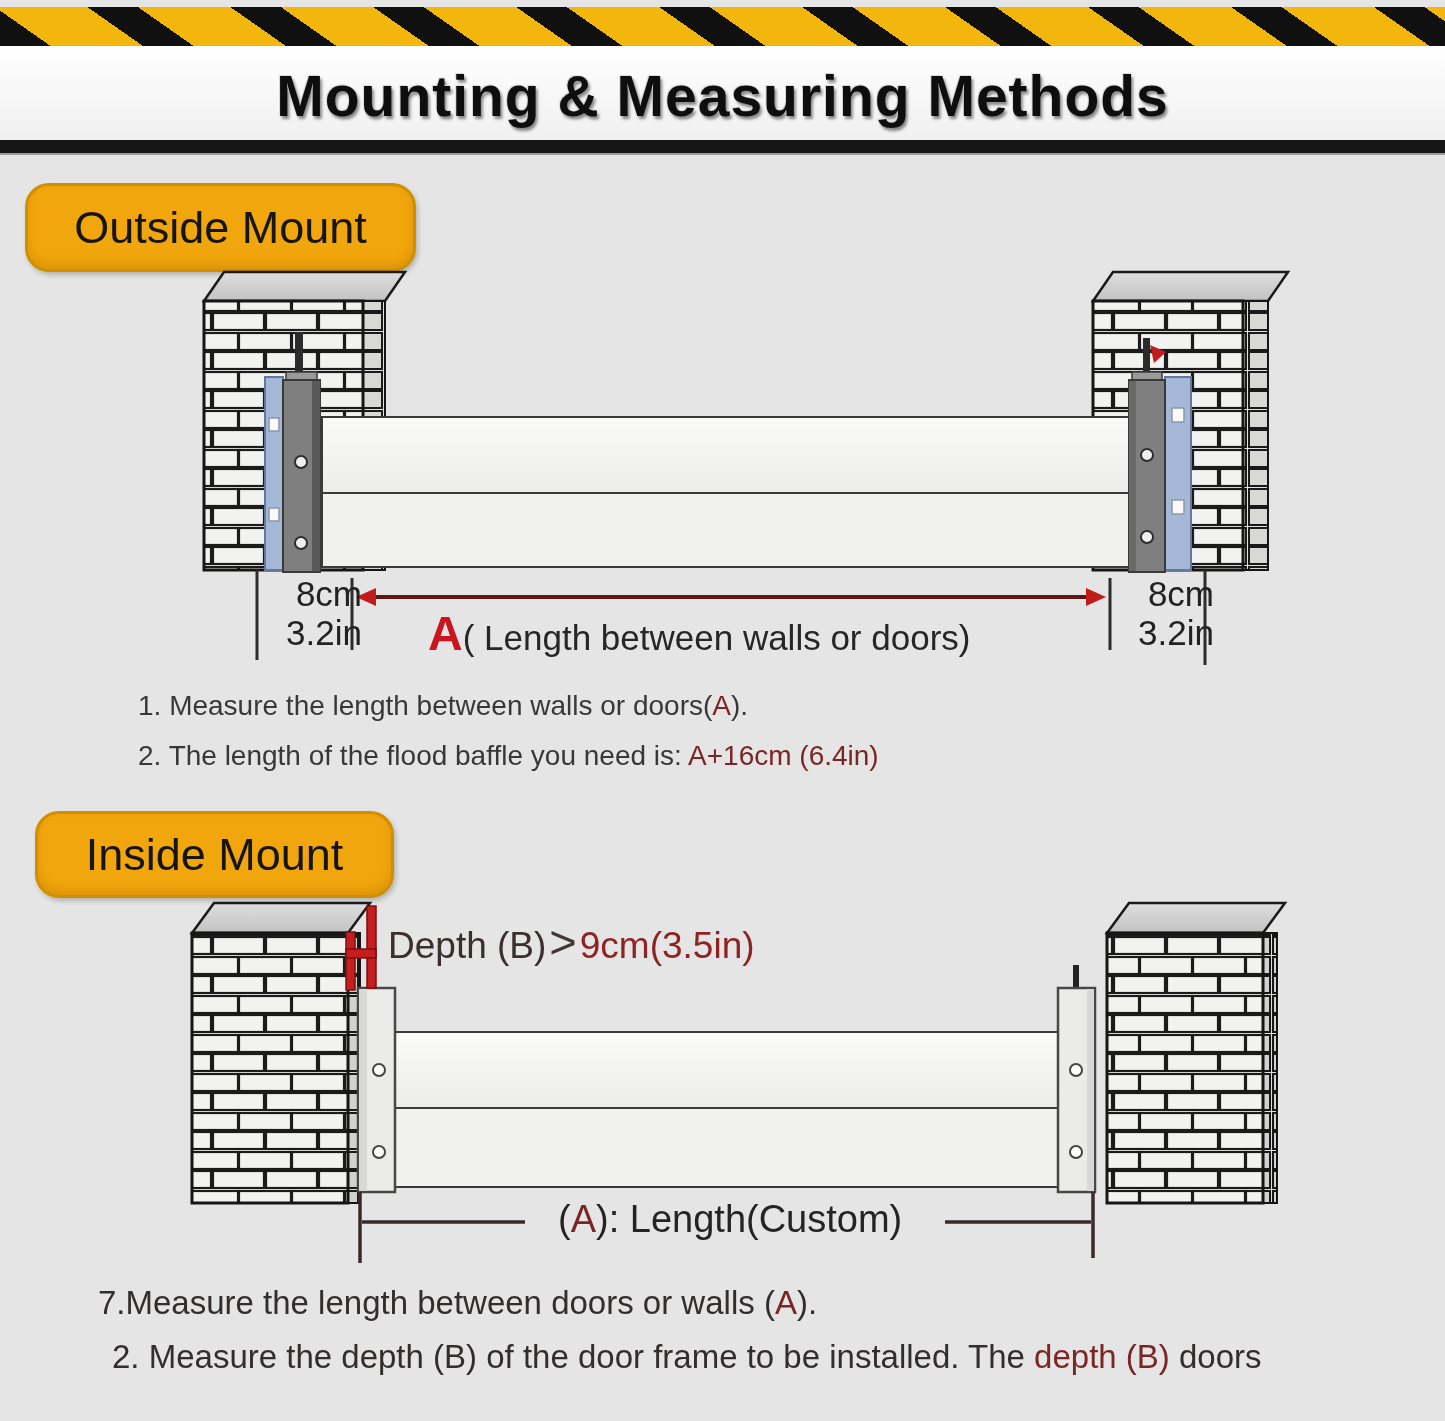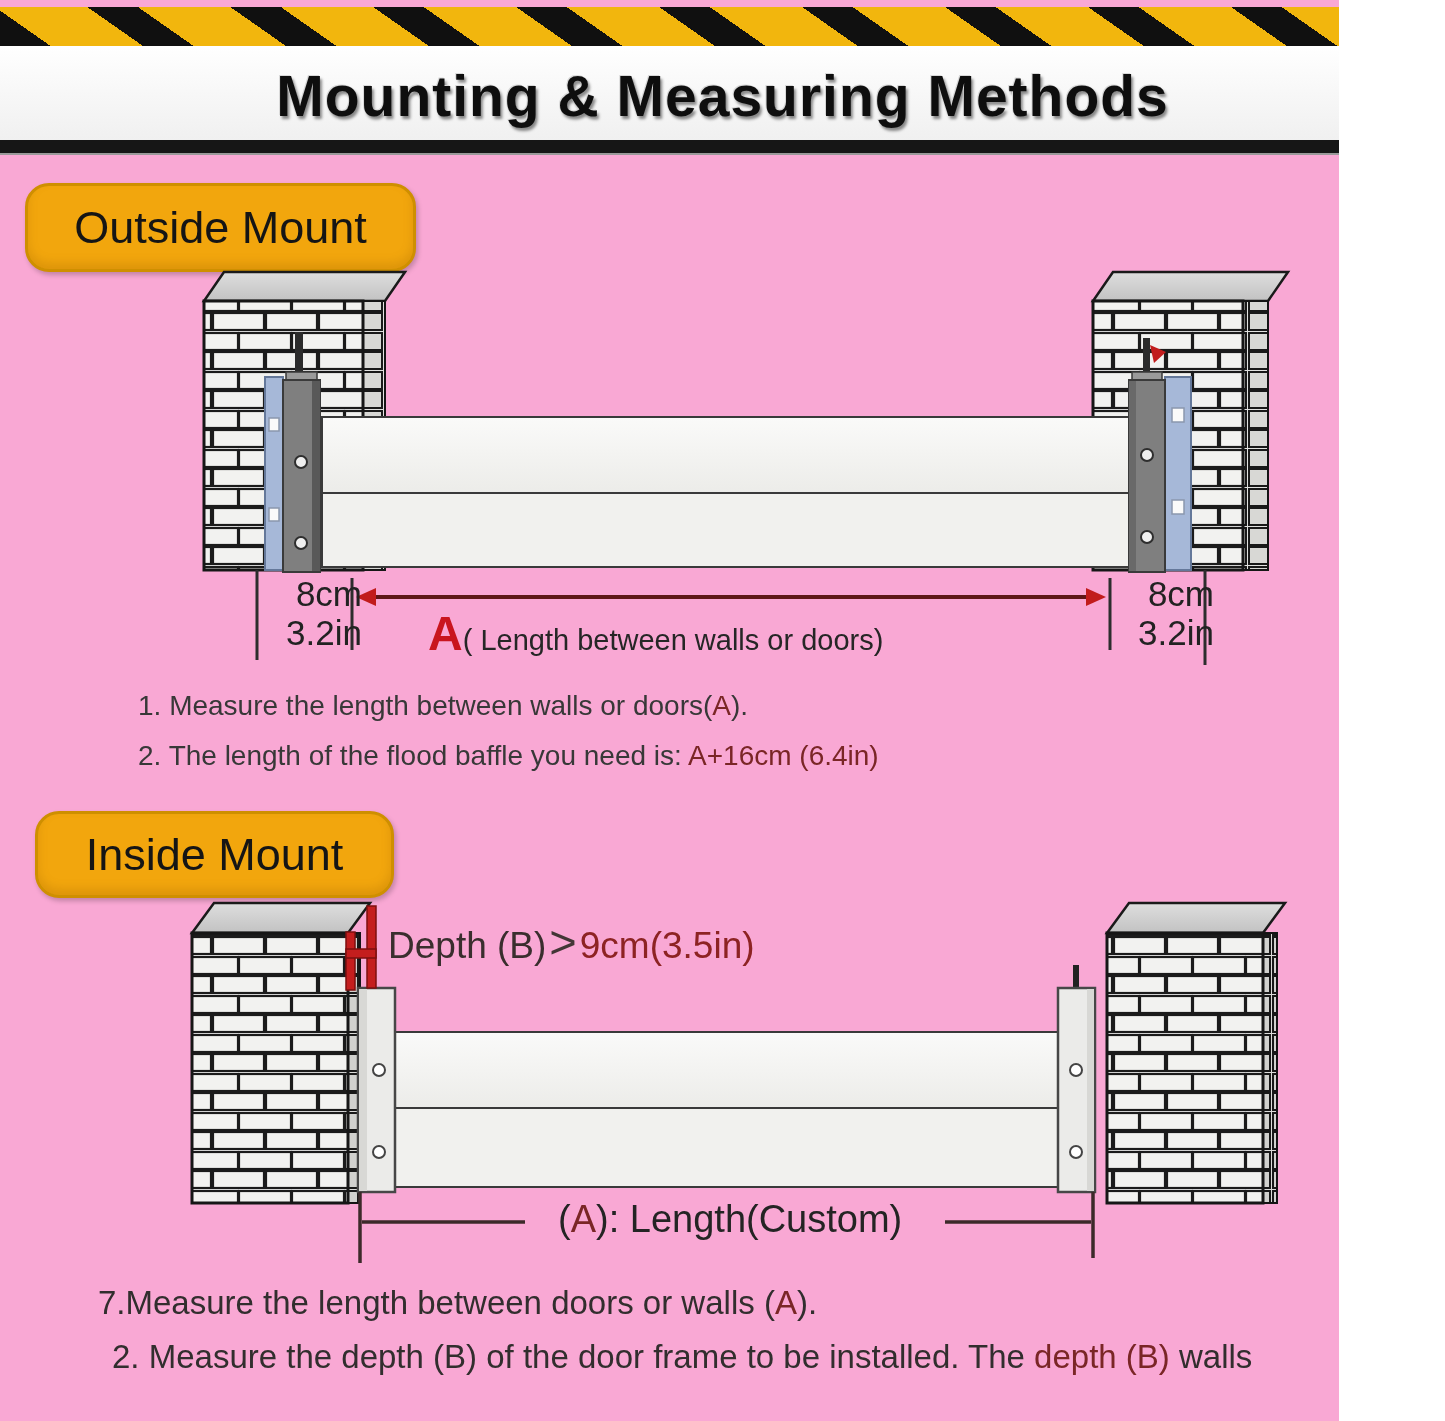--- a/index.html
+++ b/index.html
@@ -1,16 +1,16 @@
 <!DOCTYPE html>
 <html><head>
 <meta charset="utf-8">
 <style>
   html,body{margin:0;padding:0;background:#fff;}
-  #stage{position:relative;width:1339px;height:1421px;background:#f9a8d4;overflow:hidden;
+  #stage{position:relative;width:1445px;height:1421px;background:#e5e5e5;overflow:hidden;
          font-family:"Liberation Sans",sans-serif;}
   .abs{position:absolute;}
   
   #hazard{left:0;top:7px;width:1445px;height:39px;
     background:repeating-linear-gradient(35deg,#101010 0 29px,#f2b60d 29px 82px);}
   #titleband{left:0;top:46px;width:1445px;height:94px;
     background:linear-gradient(#ffffff,#f0f0f0);
     border-bottom:1px solid #bbb;}
   #titletext{left:0;top:52px;width:1445px;height:88px;line-height:88px;text-align:center;
     font-size:57px;font-weight:bold;color:#0e0e0e;letter-spacing:1px;
@@ -21,21 +21,21 @@
   .badge{background:#f2a60d;border:3px solid #cf8f00;border-radius:24px;
     box-shadow:2px 3px 5px rgba(0,0,0,0.22), inset 0 -6px 10px rgba(160,100,0,0.25);
     display:flex;align-items:center;justify-content:center;
     font-size:45px;color:#151515;}
   #badge-outside{left:25px;top:183px;width:385px;height:83px;}
   #badge-inside{left:35px;top:811px;width:353px;height:81px;}
   
   .gaplabel{width:110px;text-align:right;font-size:35px;line-height:39px;color:#222;}
   .dimrow{display:flex;align-items:baseline;white-space:nowrap;}
   .bigA{font-size:48px;font-weight:bold;color:#c9151e;}
-  .dimrest{font-size:29px;color:#262626;}
+  .dimrest{font-size:35px;color:#262626;}
   .instr{white-space:nowrap;font-size:28px;color:#383838;}
   .maroon{color:#7a2626;}
   .bottominstr{white-space:nowrap;font-size:33px;color:#322e2e;}
   .depthdark{font-size:37px;color:#3a2e2e;}
   .depthgt{font-size:47px;color:#433636;margin:0 3px;}
   .depthred{font-size:37px;color:#8d2323;}
   .insidedim{font-size:38px;color:#242424;}
 </style>
 </head>
 <body>
@@ -212,16 +212,16 @@
   </div>
   <div class="abs dimrow insidedim" style="left:558px;top:1198px;">
     <span>(</span>
       <span class="maroon">A</span>
       <span>): Length(Custom)</span>
   </div>
   <div class="abs bottominstr" style="left:98px;top:1284px;">
     <span>7.Measure the length between doors or walls (</span><span class="maroon">A</span><span>).</span>
   </div>
   <div class="abs bottominstr" style="left:112px;top:1338px;">
-    <span>2. Measure the depth (B) of the door frame to be installed. The </span><span class="maroon">depth (B)</span><span> walls</span>
+    <span>2. Measure the depth (B) of the door frame to be installed. The </span><span class="maroon">depth (B)</span><span> doors</span>
   </div>
 
 </div>
 
 </body></html>

